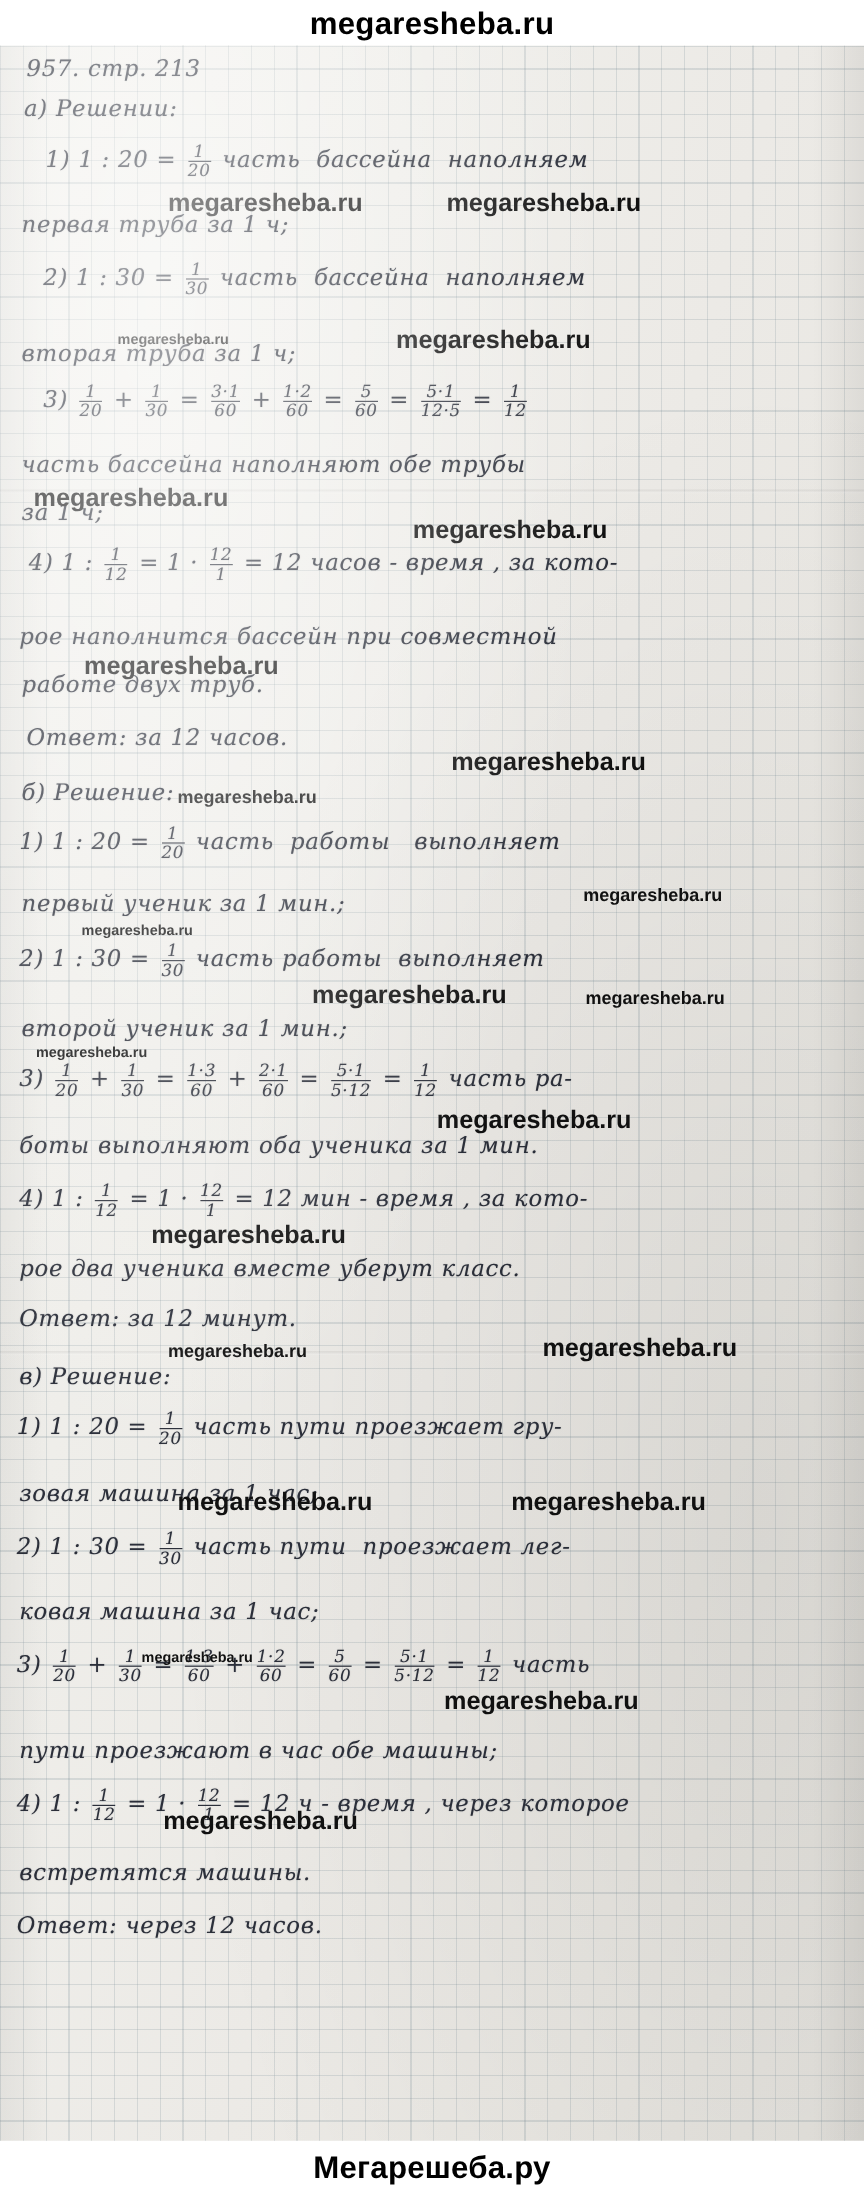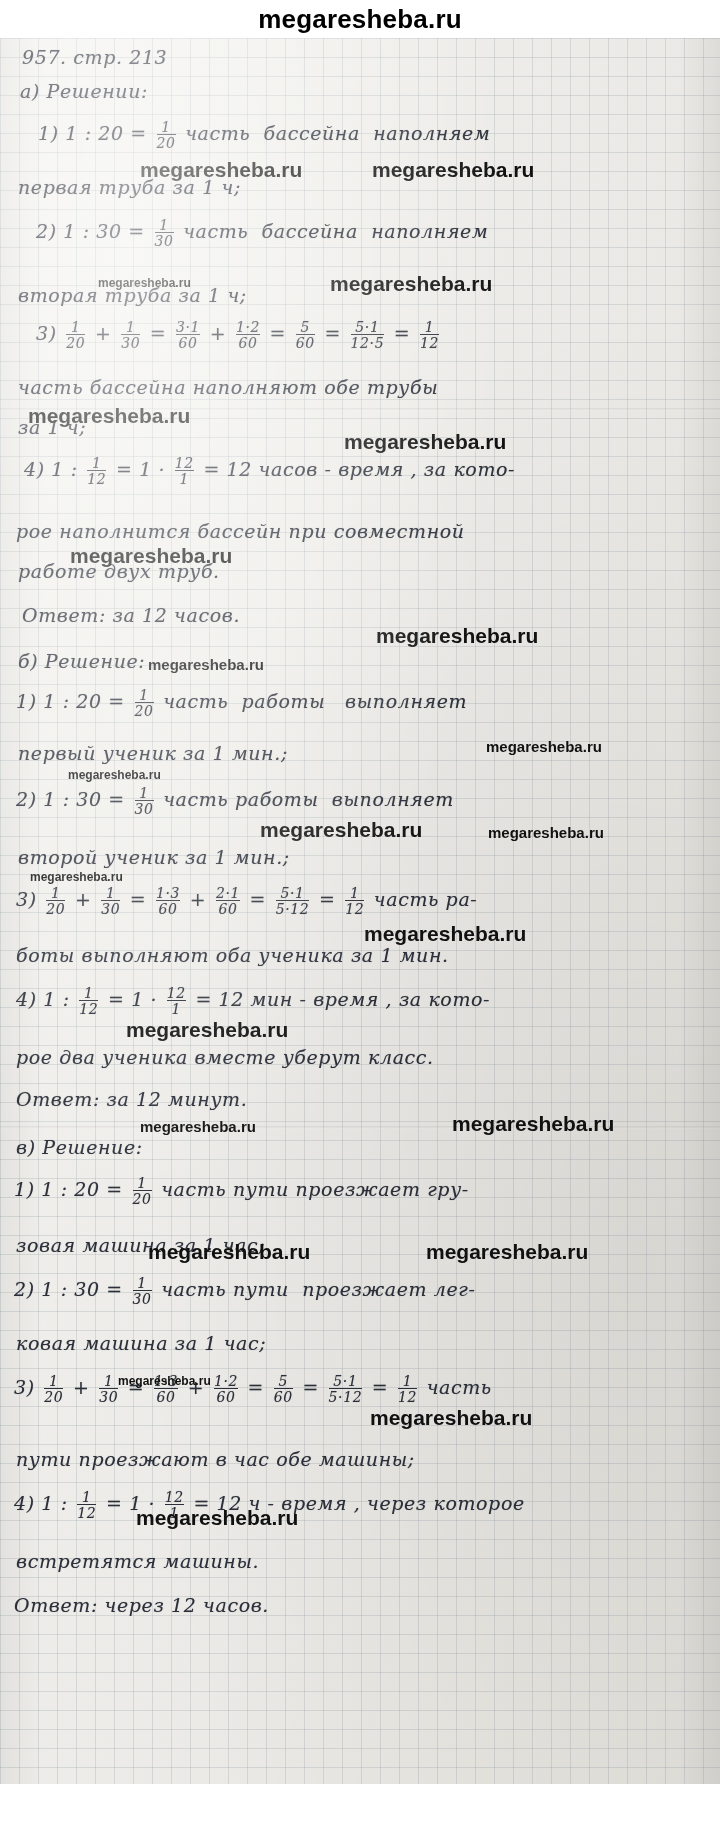--- a/index.html
+++ b/index.html
@@ -212,13 +212,14 @@
     <div class="wm big" style="left:452px; top:1074px;">megaresheba.ru</div>
     <div class="wm mid" style="left:140px; top:1080px;">megaresheba.ru</div>
     <div class="wm big" style="left:148px; top:1202px;">megaresheba.ru</div>
     <div class="wm big" style="left:426px; top:1202px;">megaresheba.ru</div>
     <div class="wm sm" style="left:118px; top:1336px;">megaresheba.ru</div>
     <div class="wm big" style="left:370px; top:1368px;">megaresheba.ru</div>
     <div class="wm big" style="left:136px; top:1468px;">megaresheba.ru</div>
 
   </div>
 
+  <div class="site-footer">Мегарешеба.ру</div>
 </div>
 
 </body></html>

